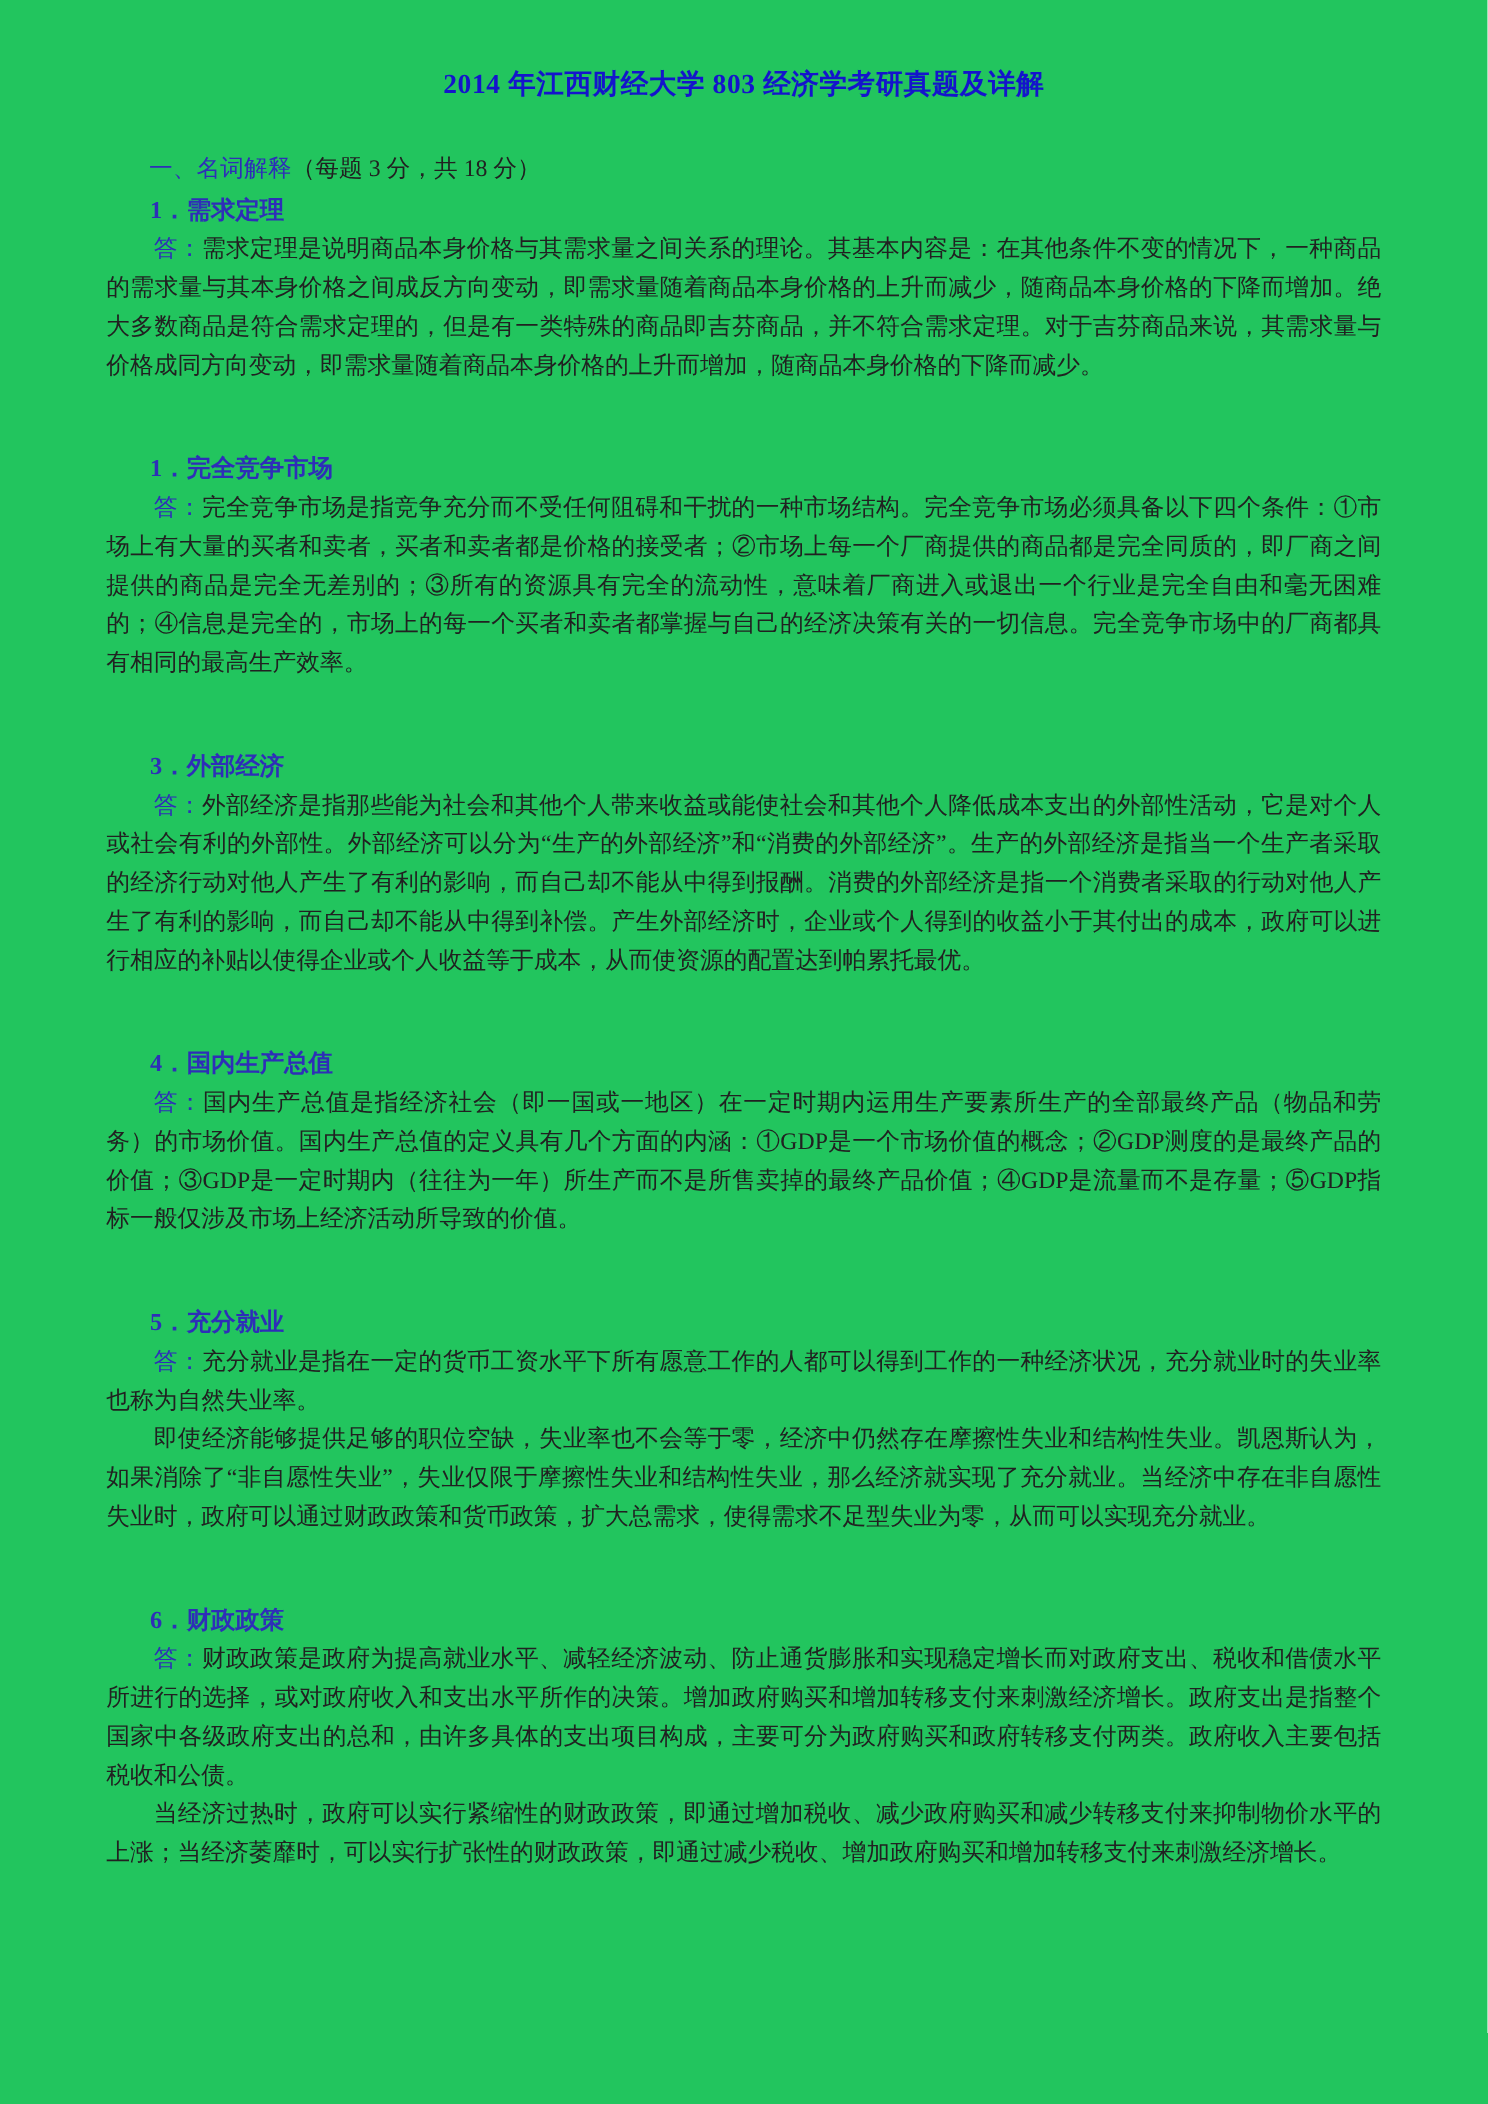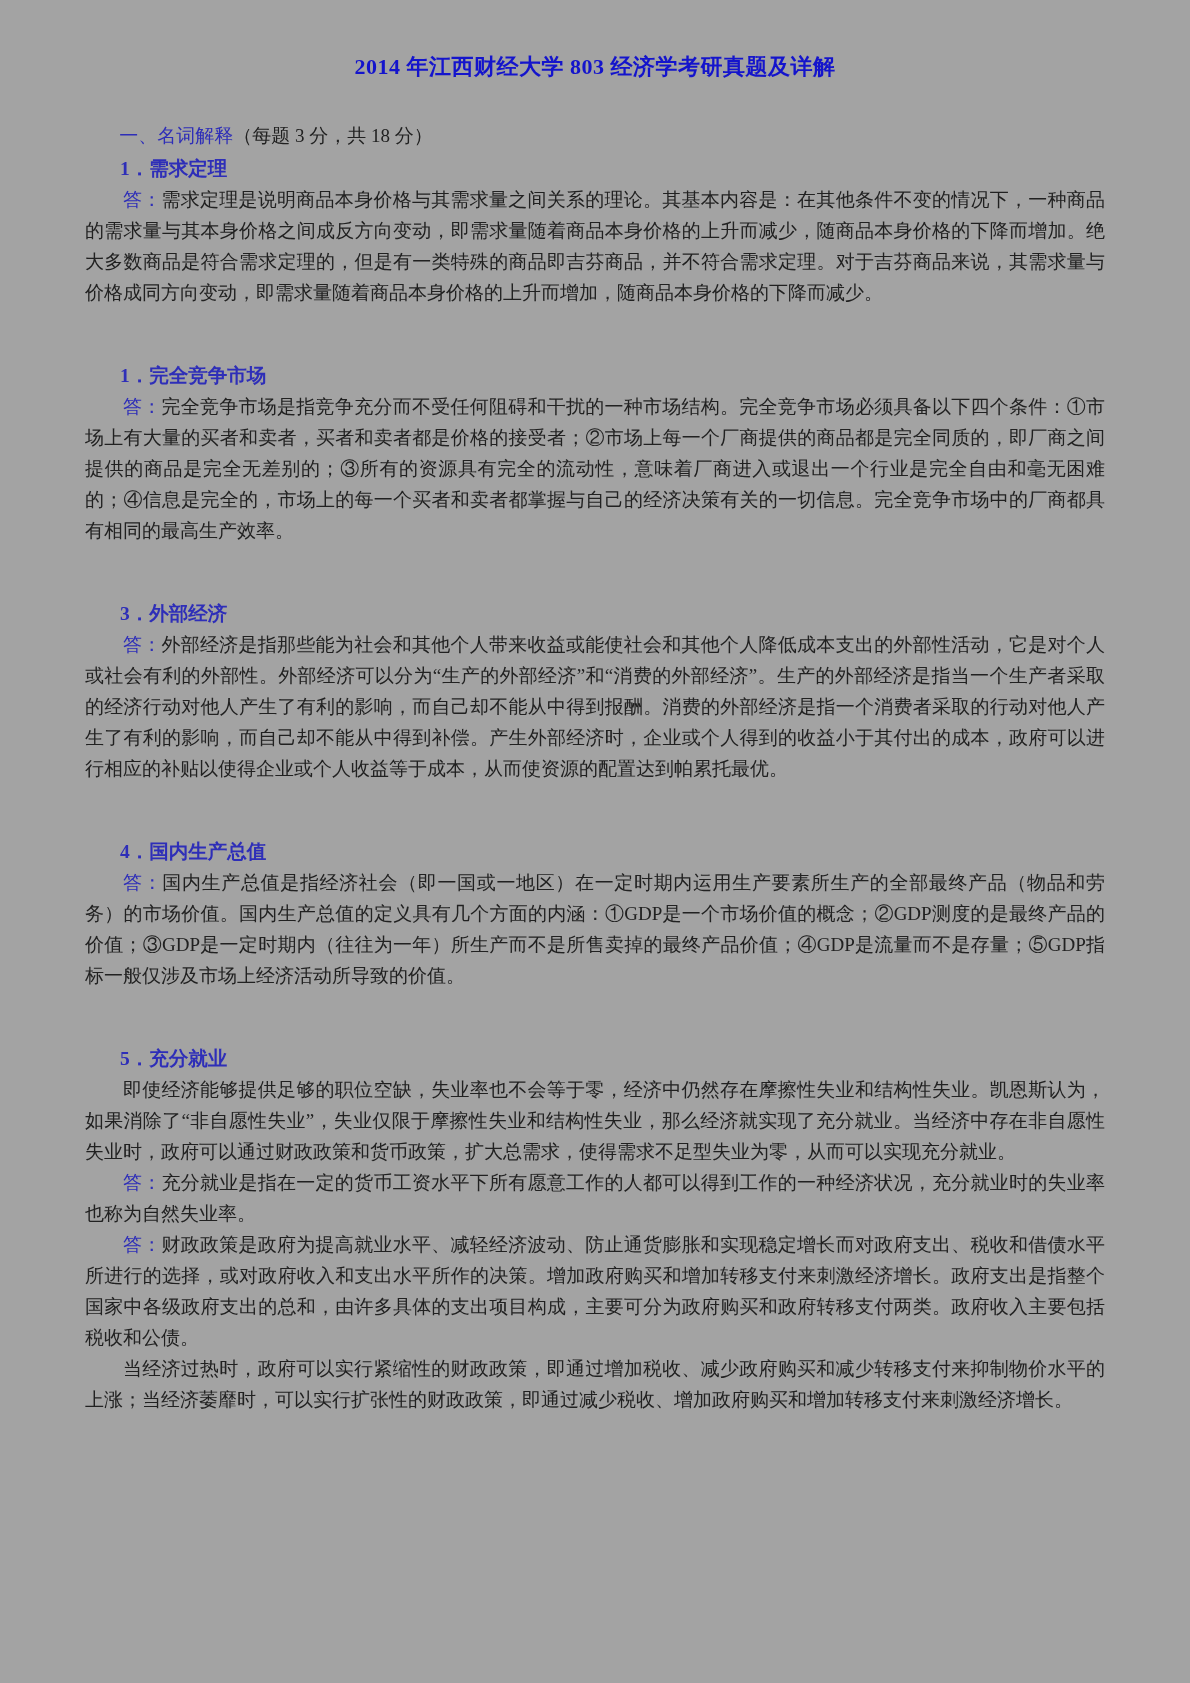--- a/index.html
+++ b/index.html
@@ -2,21 +2,21 @@
 <html lang="zh"><head>
 <meta charset="utf-8">
 <style>
   * { margin: 0; padding: 0; box-sizing: border-box; }
   html, body { background: #ffffff; }
   .page {
     position: relative;
     width: 1190px;
     height: 1683px;
     margin: 0 auto;
-    background: #a3a3a3;
+    background: #22c55e;
     font-family: "Liberation Serif", "DejaVu Serif", serif;
     color: #212121;
     overflow: hidden;
   }
   .doc-title {
     padding-top: 52px;
     text-align: center;
     font-size: 22px;
     font-weight: bold;
     color: #1414cc;
@@ -74,23 +74,24 @@
       <p class="para"><span class="ans-label">答：</span><span>外部经济是指那些能为社会和其他个人带来收益或能使社会和其他个人降低成本支出的外部性活动，它是对个人或社会有利的外部性。外部经济可以分为“生产的外部经济”和“消费的外部经济”。生产的外部经济是指当一个生产者采取的经济行动对他人产生了有利的影响，而自己却不能从中得到报酬。消费的外部经济是指一个消费者采取的行动对他人产生了有利的影响，而自己却不能从中得到补偿。产生外部经济时，企业或个人得到的收益小于其付出的成本，政府可以进行相应的补贴以使得企业或个人收益等于成本，从而使资源的配置达到帕累托最优。</span></p>
     </div>
 
     <div class="item">
       <div class="item-title">4．国内生产总值</div>
       <p class="para"><span class="ans-label">答：</span><span>国内生产总值是指经济社会（即一国或一地区）在一定时期内运用生产要素所生产的全部最终产品（物品和劳务）的市场价值。国内生产总值的定义具有几个方面的内涵：①GDP是一个市场价值的概念；②GDP测度的是最终产品的价值；③GDP是一定时期内（往往为一年）所生产而不是所售卖掉的最终产品价值；④GDP是流量而不是存量；⑤GDP指标一般仅涉及市场上经济活动所导致的价值。</span></p>
     </div>
 
     <div class="item">
       <div class="item-title">5．充分就业</div>
+      <p class="para"><span class="ans-label">答：</span><span>充分就业是指在一定的货币工资水平下所有愿意工作的人都可以得到工作的一种经济状况，充分就业时的失业率也称为自然失业率。</span></p>
       <p class="para">即使经济能够提供足够的职位空缺，失业率也不会等于零，经济中仍然存在摩擦性失业和结构性失业。凯恩斯认为，如果消除了“非自愿性失业”，失业仅限于摩擦性失业和结构性失业，那么经济就实现了充分就业。当经济中存在非自愿性失业时，政府可以通过财政政策和货币政策，扩大总需求，使得需求不足型失业为零，从而可以实现充分就业。</p>
-      <p class="para"><span class="ans-label">答：</span><span>充分就业是指在一定的货币工资水平下所有愿意工作的人都可以得到工作的一种经济状况，充分就业时的失业率也称为自然失业率。</span></p>
     </div>
 
     <div class="item">
+      <div class="item-title">6．财政政策</div>
       <p class="para"><span class="ans-label">答：</span><span>财政政策是政府为提高就业水平、减轻经济波动、防止通货膨胀和实现稳定增长而对政府支出、税收和借债水平所进行的选择，或对政府收入和支出水平所作的决策。增加政府购买和增加转移支付来刺激经济增长。政府支出是指整个国家中各级政府支出的总和，由许多具体的支出项目构成，主要可分为政府购买和政府转移支付两类。政府收入主要包括税收和公债。</span></p>
       <p class="para">当经济过热时，政府可以实行紧缩性的财政政策，即通过增加税收、减少政府购买和减少转移支付来抑制物价水平的上涨；当经济萎靡时，可以实行扩张性的财政政策，即通过减少税收、增加政府购买和增加转移支付来刺激经济增长。</p>
     </div>
 
   </div>
 </div>
 
 </body></html>

